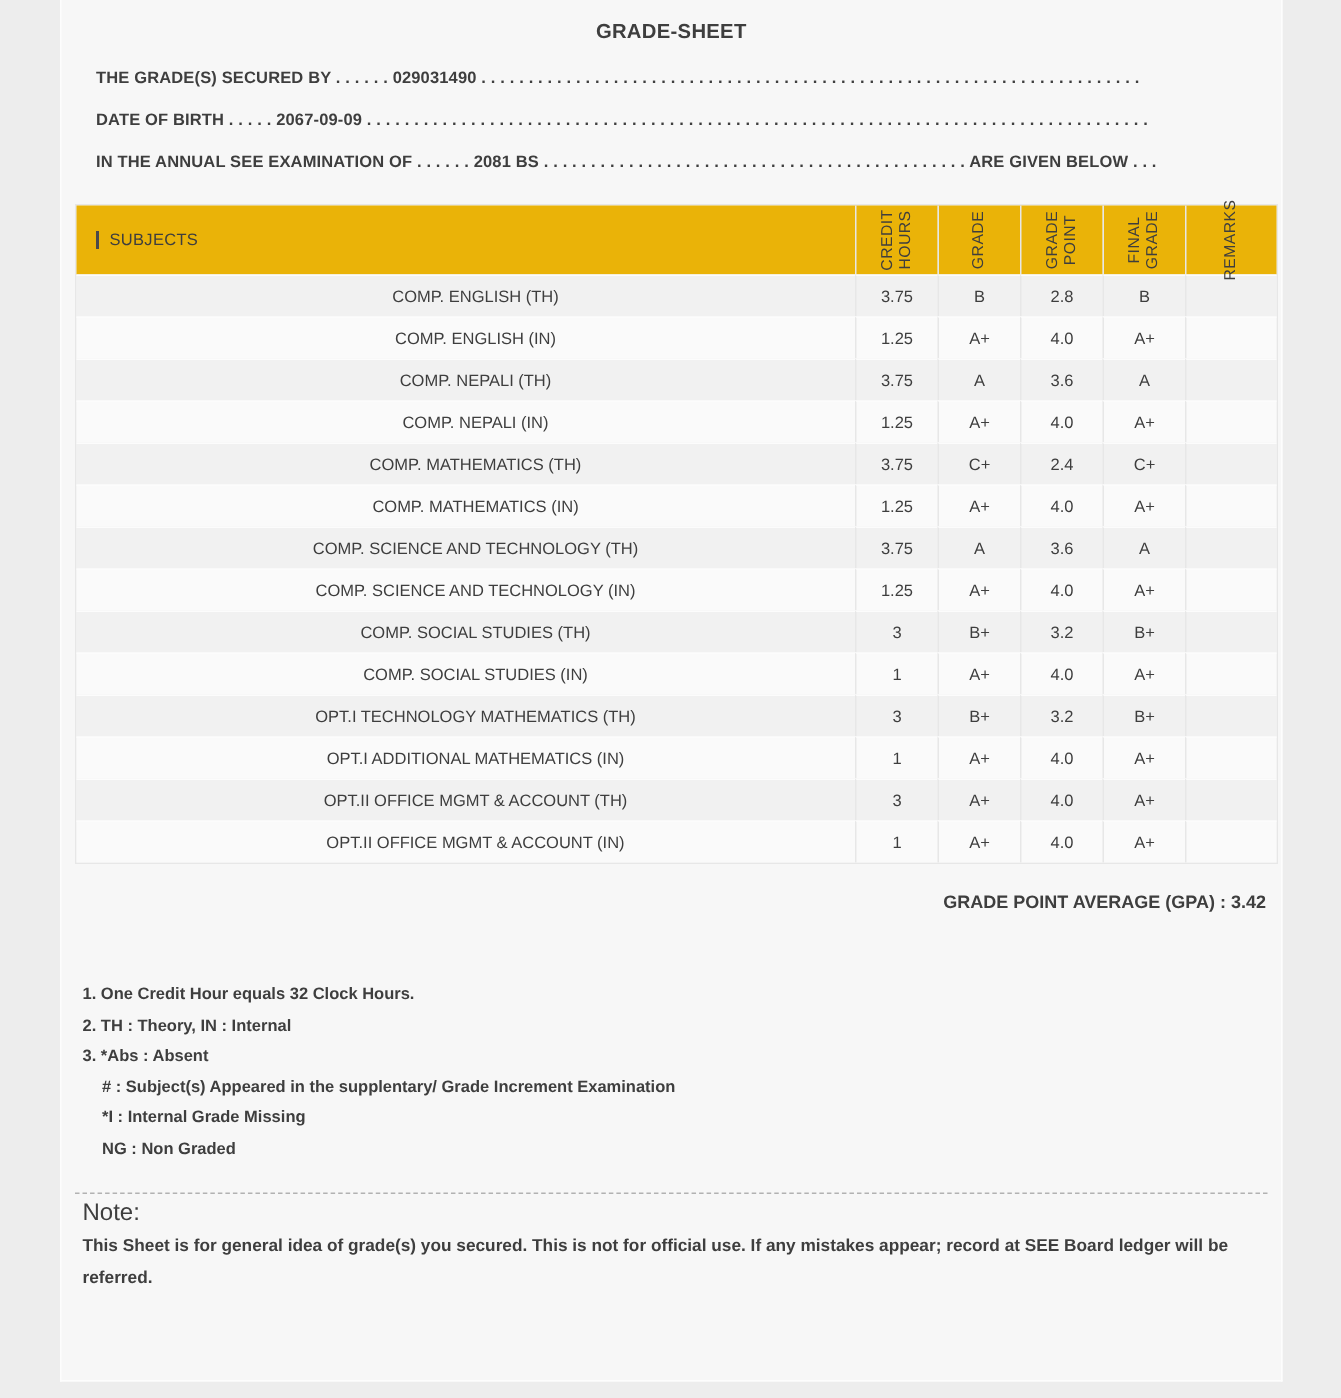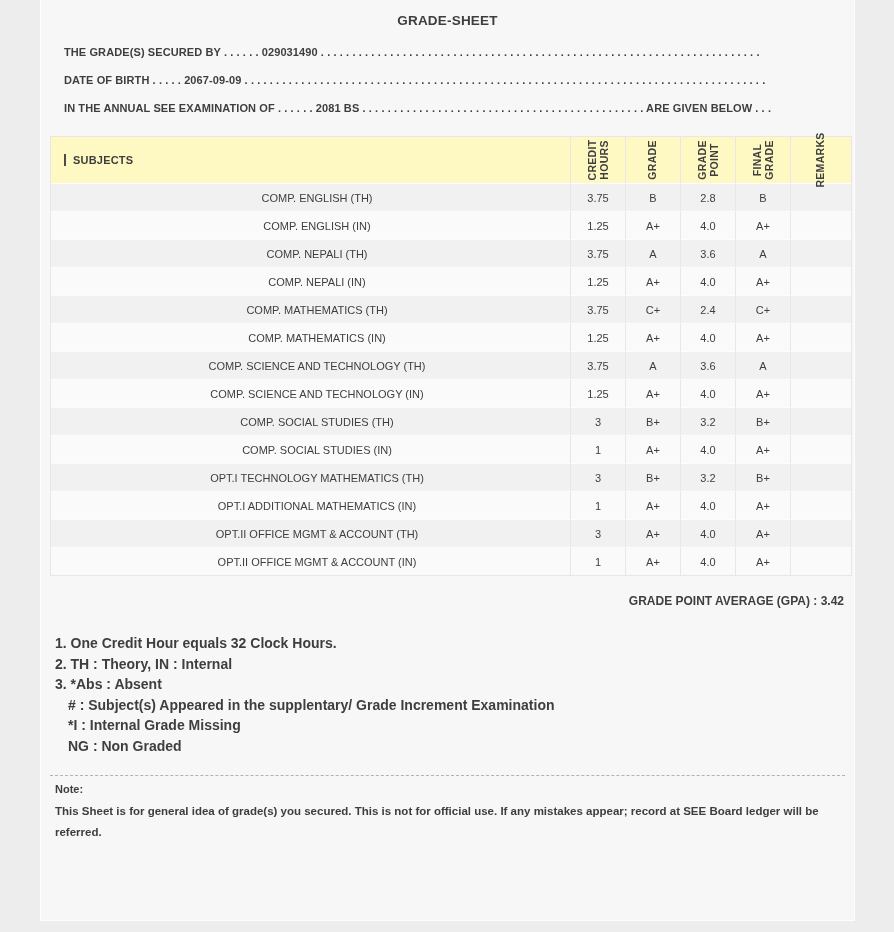--- a/index.html
+++ b/index.html
@@ -46,23 +46,23 @@
   }
   col.c-subj { width:519px; }
   col.c-ch   { width:55px; }
   col.c-g    { width:55px; }
   col.c-gp   { width:55px; }
   col.c-fg   { width:55px; }
   col.c-rm   { width:61px; }
 
   thead th {
     height:46px;
-    background:#fef9c3;
+    background:#eab308;
     border-left:1px solid #e7e7e7;
-    font-weight:bold;
+    font-weight:normal;
     vertical-align:middle;
   }
   thead th:first-child { border-left:none; text-align:left; padding-left:13px; }
   .subj-head {
     border-left:2px solid #4a4a4a;
     padding-left:7px;
     font-size:11px; letter-spacing:.2px;
   }
   .rwrap { position:relative; height:46px; }
   .rot {
@@ -83,33 +83,33 @@
   tbody tr:nth-child(odd)  td { background:#f1f1f1; }
   tbody tr:nth-child(even) td { background:#fafafa; }
 
   .gpa {
     margin-top:18px;
     padding-right:10px;
     text-align:right;
     font-size:12px; font-weight:bold; line-height:14px;
   }
   .fn {
-    margin-top:25px;
+    margin-top:45px;
     padding-left:14px;
-    font-size:14px; font-weight:bold; line-height:20.5px;
+    font-size:11px; font-weight:bold; line-height:20.5px;
   }
   .fn .sub { padding-left:13px; }
   .sep {
     margin:19px 9px 0 9px;
     border-top:1px dashed #b2b2b2;
     height:0;
   }
   .note-h {
     margin-top:6px; padding-left:14px;
-    font-size:11px; font-weight:bold; line-height:14px;
+    font-size:16px; font-weight:normal; line-height:14px;
   }
   .note-b {
     margin-top:5px; padding:0 16px 0 14px;
     font-size:11.5px; font-weight:bold; line-height:20.5px;
   }
 </style>
 </head>
 <body>
 
 <div class="frag"></div>

